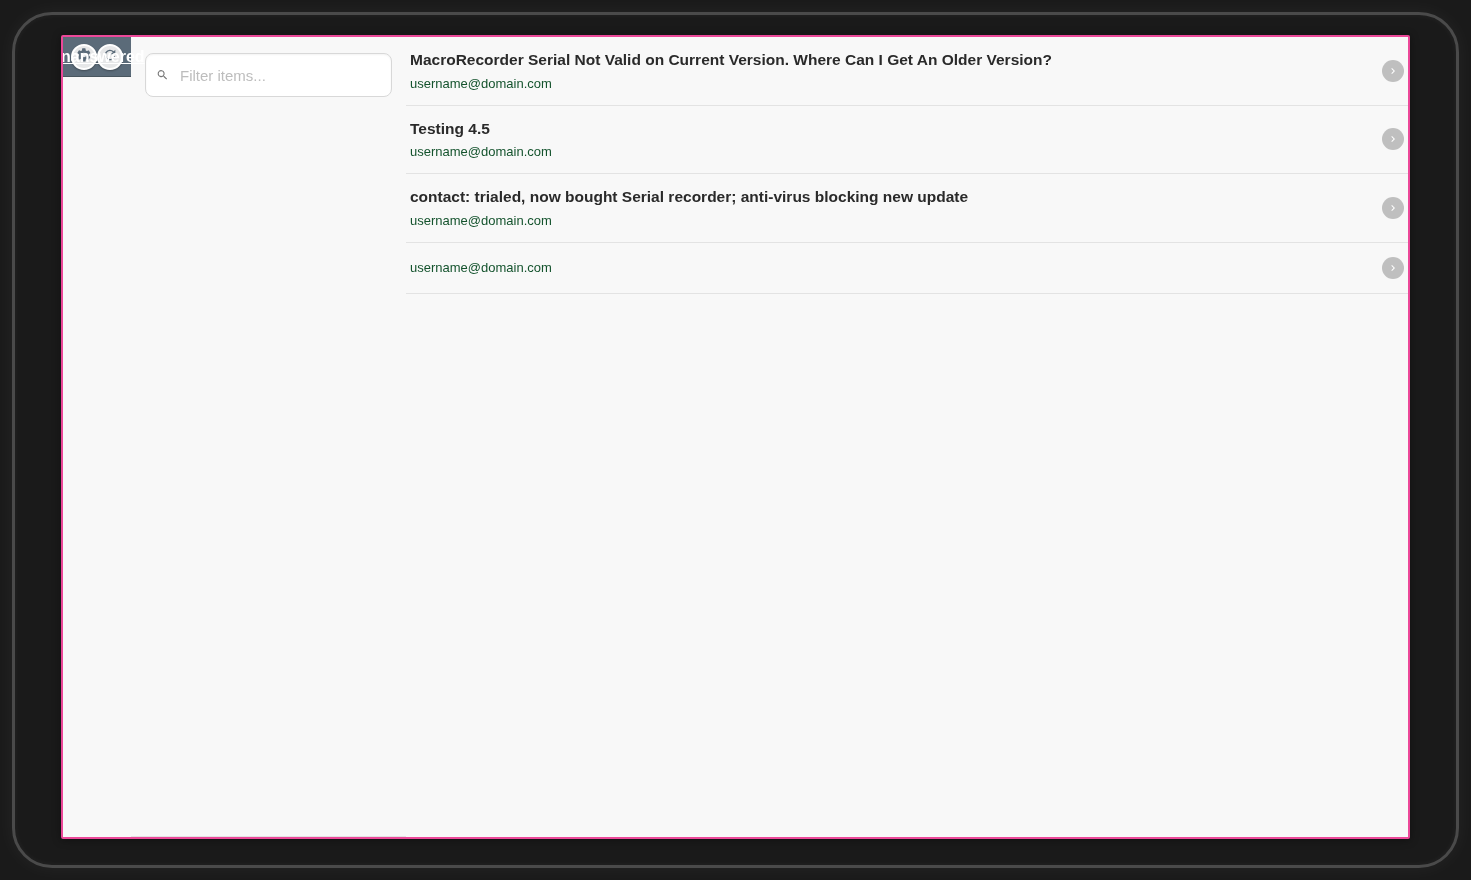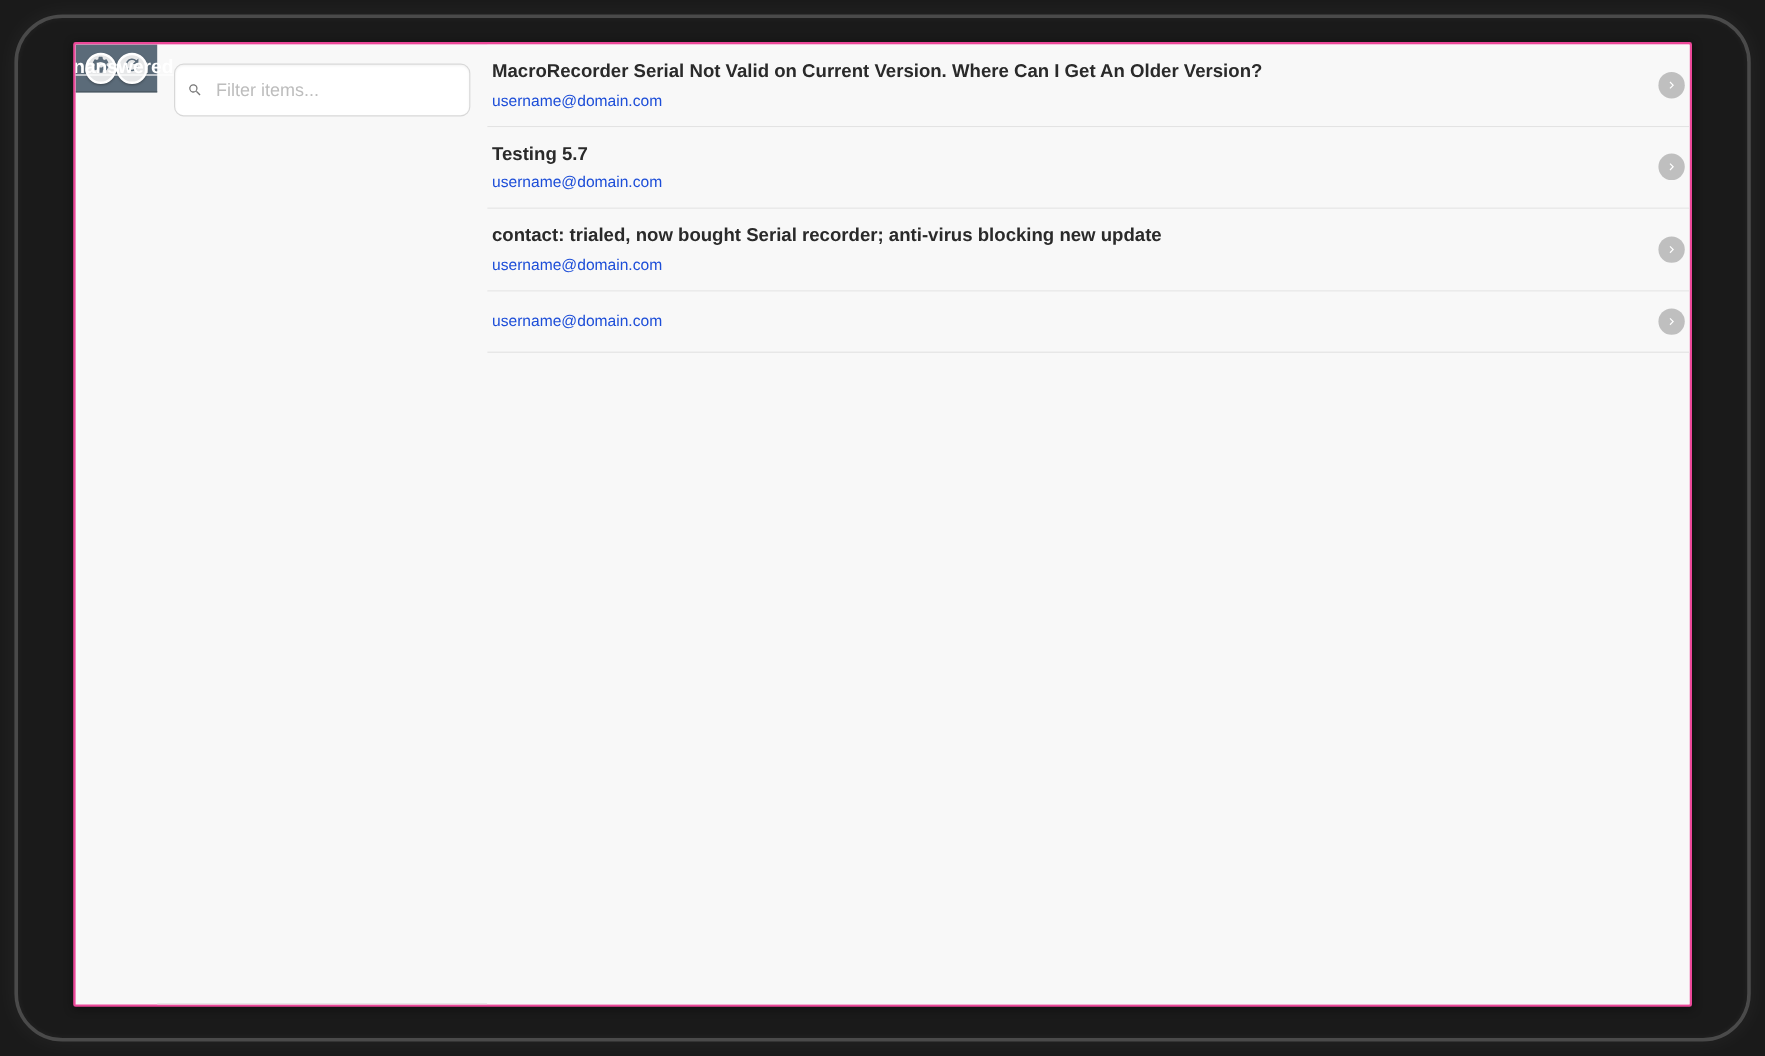--- a/index.html
+++ b/index.html
@@ -115,21 +115,21 @@
   .item-text { flex: 1; min-width: 0; }
   .item-title {
     font-weight: 700;
     font-size: 15.5px;
     color: #2a2a2a;
     margin-bottom: 6px;
     line-height: 1.2;
   }
   .item-sub {
     font-size: 13px;
-    color: #1d4ed8;
+    color: #14532d;
   }
   .chevron {
     width: 22px;
     height: 22px;
     border-radius: 50%;
     background: #bfbfbf;
     display: flex;
     align-items: center;
     justify-content: center;
     margin-left: 12px;
@@ -179,21 +179,21 @@
             <div class="item-sub">username@domain.com</div>
           </div>
           <div class="chevron">
             <svg viewBox="0 0 24 24" fill="#ffffff">
               <path d="M8.59,16.59 13.17,12 8.59,7.41 10,6l6,6-6,6Z"></path>
             </svg>
           </div>
         </div>
         <div class="list-item">
           <div class="item-text">
-            <div class="item-title">Testing 5.7</div>
+            <div class="item-title">Testing 4.5</div>
             <div class="item-sub">username@domain.com</div>
           </div>
           <div class="chevron">
             <svg viewBox="0 0 24 24" fill="#ffffff">
               <path d="M8.59,16.59 13.17,12 8.59,7.41 10,6l6,6-6,6Z"></path>
             </svg>
           </div>
         </div>
         <div class="list-item">
           <div class="item-text">

